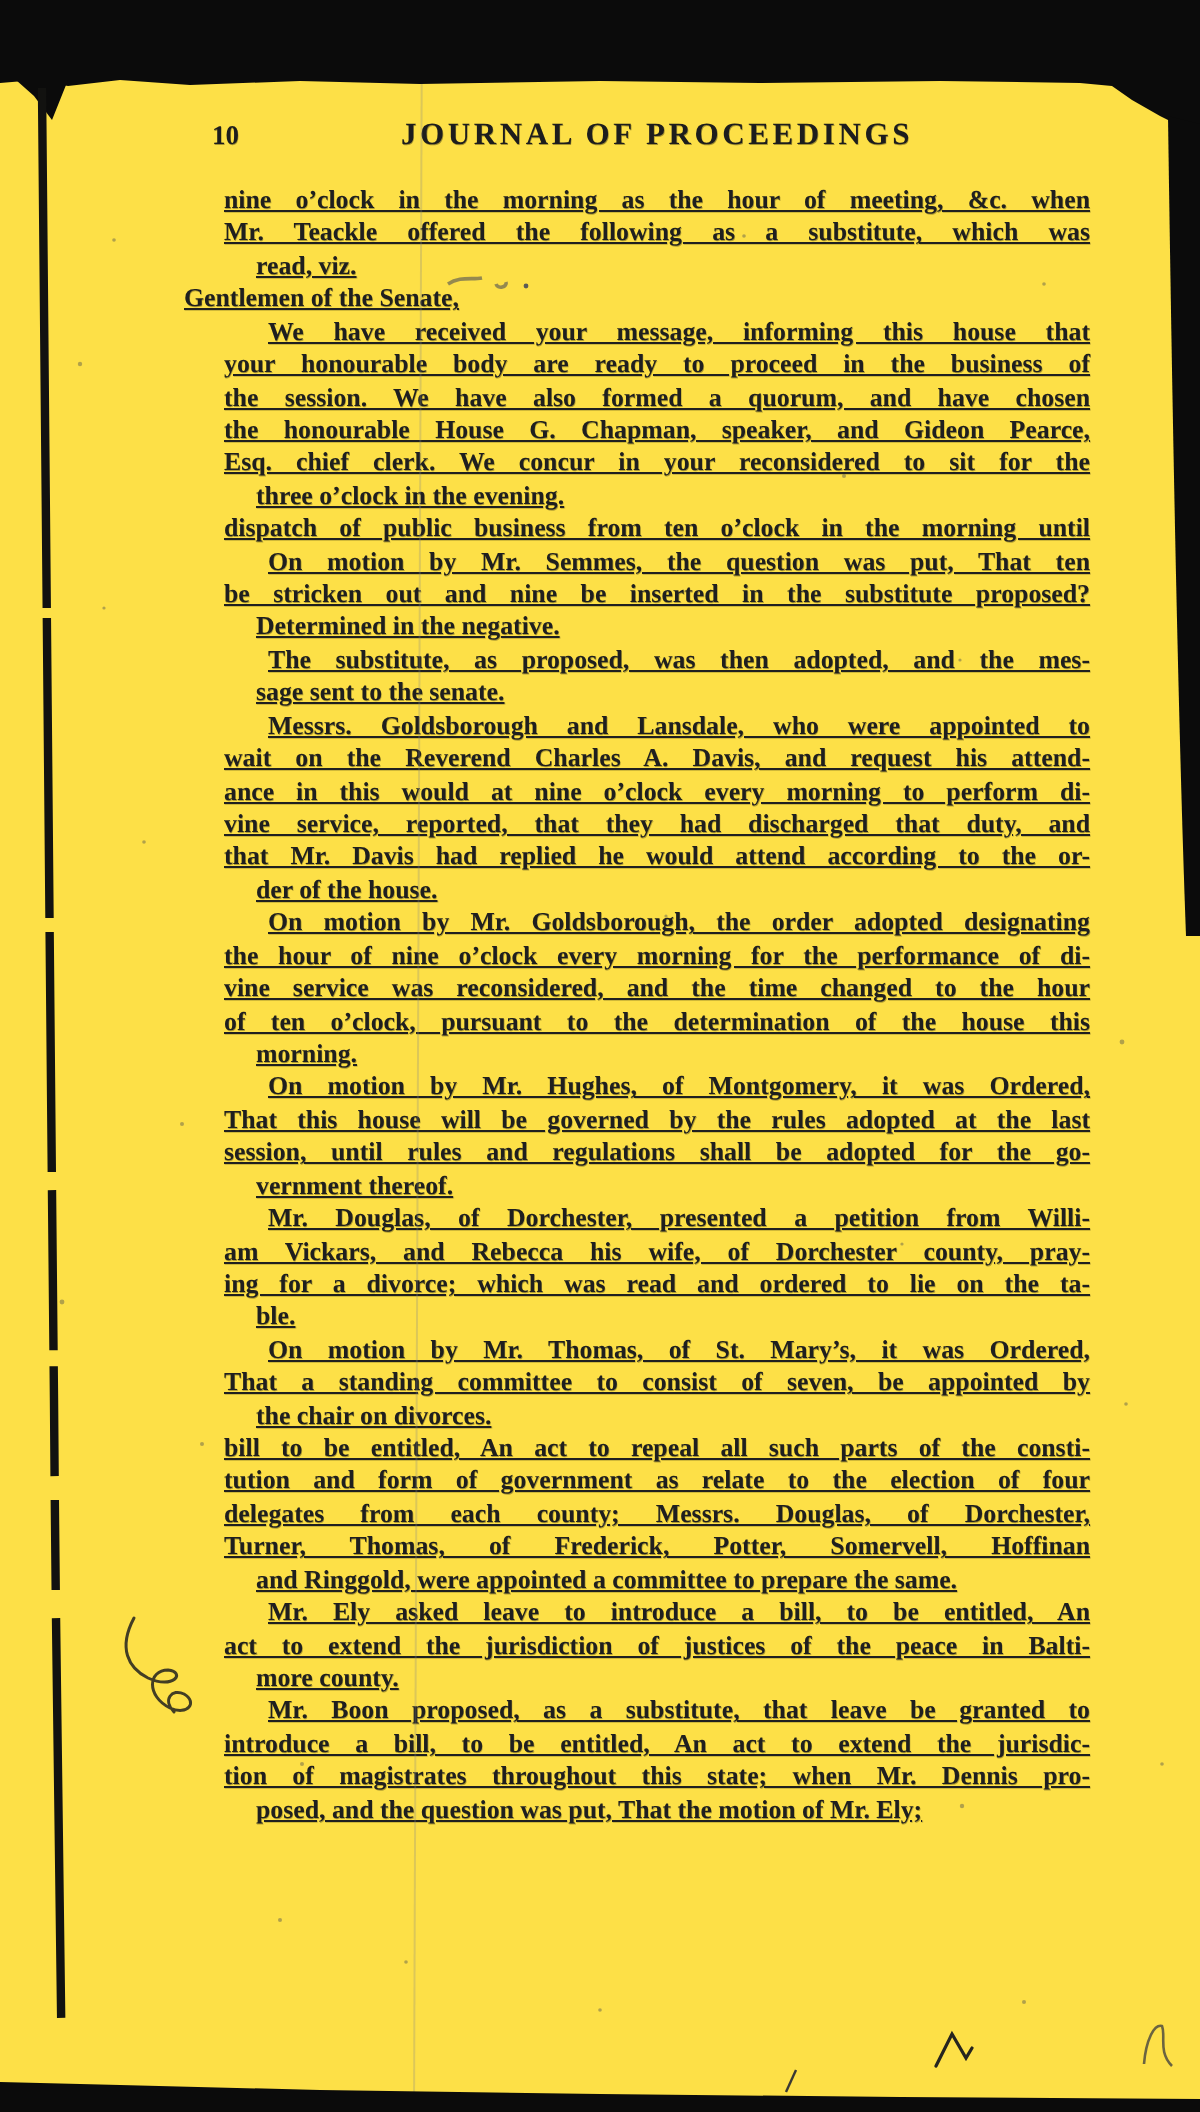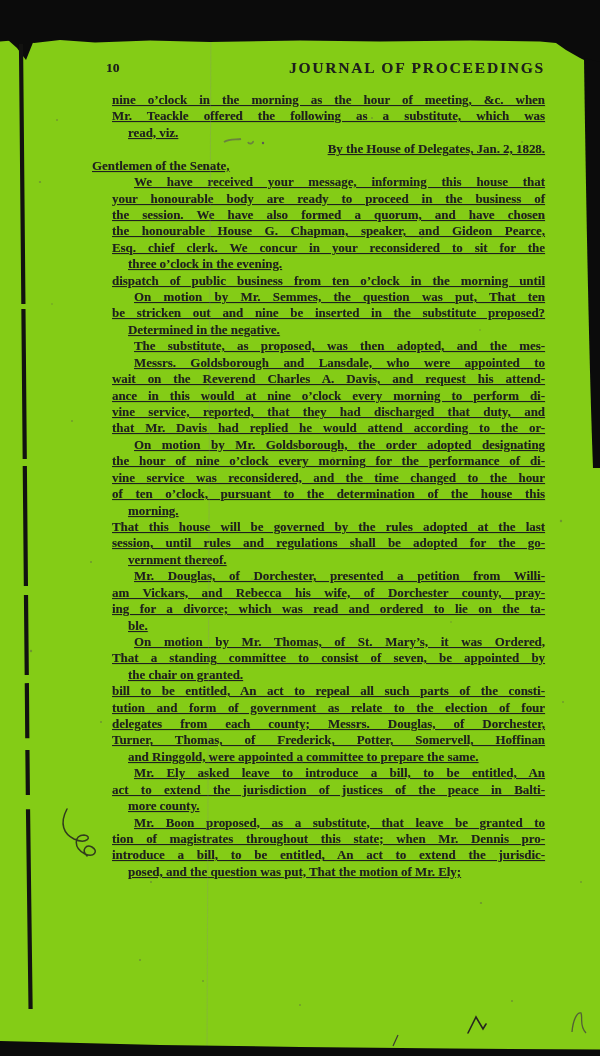--- a/index.html
+++ b/index.html
@@ -2,26 +2,26 @@
 <html><head>
 <meta charset="utf-8">
 <style>
   html,body{margin:0;padding:0;}
   body{
     width:600px;height:1056px;position:relative;overflow:hidden;
     background:#f2f2ee;
     font-family:"Liberation Serif", serif;
   }
   .page{
-    position:absolute;inset:0;background:#84cc16;
+    position:absolute;inset:0;background:#fde047;
   }
   
   .masthead{
     position:absolute;top:59px;left:112px;width:433px;
-    text-align:right;font-weight:700;font-size:15.5px;
+    text-align:center;font-weight:700;font-size:15.5px;
     letter-spacing:1.8px;color:#1d1d1d;
     text-shadow:0.3px 0.3px 0 rgba(0,0,0,.35);
   }
   .pagenum{
     position:absolute;top:60px;left:106px;
     font-weight:700;font-size:13.5px;color:#1d1d1d;
     text-shadow:0.3px 0.3px 0 rgba(0,0,0,.35);
   }
   .doc-body{
     position:absolute;top:92px;left:112px;width:433px;
@@ -48,89 +48,89 @@
 
   <div class="pagenum">10</div>
   <div class="masthead">JOURNAL OF PROCEEDINGS</div>
 
   <div class="doc-body">
       <div class="para body">
         <div class="line">nine o’clock in the morning as the hour  of meeting,  &amp;c. when</div>
         <div class="line">Mr. Teackle offered  the following as a substitute,  which  was</div>
         <div class="line line-last">read, viz.</div>
       </div>
-      <div class="para dateline">
-        <div class="line line-last">By the House of Delegates, Jan. 2, 1828.</div>
-      </div>
       <div class="para salutation">
         <div class="line line-last line-hang">Gentlemen of the Senate,</div>
       </div>
       <div class="para body">
         <div class="line line-indent">We have received your  message,  informing this house  that</div>
         <div class="line">your honourable body are ready to proceed  in the business  of</div>
         <div class="line">the session.   We have also formed  a quorum,  and have chosen</div>
         <div class="line">the honourable House G. Chapman, speaker, and Gideon Pearce,</div>
         <div class="line">Esq. chief clerk.   We concur in your reconsidered to sit for the</div>
         <div class="line line-last">three o’clock in the evening.</div>
         <div class="line">dispatch of public business from ten o’clock in the morning until</div>
       </div>
       <div class="para body">
         <div class="line line-indent">On motion by Mr. Semmes, the  question was put,  That ten</div>
         <div class="line">be stricken out and nine be inserted in  the substitute proposed?</div>
         <div class="line line-last">Determined in the negative.</div>
       </div>
       <div class="para body">
         <div class="line line-indent">The substitute, as proposed,  was then  adopted, and the mes-</div>
+        <div class="line line-last">sage sent to the senate.</div>
       </div>
       <div class="para body">
         <div class="line line-indent">Messrs. Goldsborough and Lansdale,  who  were appointed to</div>
         <div class="line">wait on the Reverend Charles A. Davis, and  request his attend-</div>
         <div class="line">ance in this would at  nine o’clock every morning to perform di-</div>
         <div class="line">vine service, reported, that they had discharged that duty, and</div>
         <div class="line">that Mr. Davis had replied he would attend according to the or-</div>
+        <div class="line line-last">der of the house.</div>
       </div>
       <div class="para body">
         <div class="line line-indent">On motion by Mr. Goldsborough, the order adopted designating</div>
         <div class="line">the hour of nine o’clock every morning for the performance of di-</div>
         <div class="line">vine service was reconsidered, and the time changed to  the hour</div>
         <div class="line">of ten o’clock,  pursuant to  the determination of the house this</div>
         <div class="line line-last">morning.</div>
       </div>
       <div class="para body">
+        <div class="line line-indent">On motion by Mr. Hughes, of Montgomery,  it was Ordered,</div>
         <div class="line">That this house will be governed by the rules adopted at the last</div>
         <div class="line">session, until rules and regulations shall  be adopted for  the go-</div>
         <div class="line line-last">vernment thereof.</div>
       </div>
       <div class="para body">
         <div class="line line-indent">Mr. Douglas, of Dorchester, presented a petition from  Willi-</div>
         <div class="line">am Vickars, and Rebecca his wife, of Dorchester  county, pray-</div>
         <div class="line">ing for a divorce; which was read and ordered to lie  on the ta-</div>
         <div class="line line-last">ble.</div>
       </div>
       <div class="para body">
         <div class="line line-indent">On motion by Mr. Thomas,  of St. Mary’s,  it was Ordered,</div>
         <div class="line">That a standing committee to consist of seven, be appointed  by</div>
-        <div class="line line-last">the chair on granted.</div>
+        <div class="line line-last">the chair on divorces.</div>
       </div>
       <div class="para body">
         <div class="line">bill to be entitled, An act to repeal all such parts of  the consti-</div>
         <div class="line">tution and form of government as relate to the  election  of  four</div>
         <div class="line">delegates from each county;  Messrs.  Douglas,  of Dorchester,</div>
         <div class="line">Turner,  Thomas,  of Frederick,  Potter,  Somervell,  Hoffinan</div>
         <div class="line line-last">and Ringgold, were appointed a committee to prepare the same.</div>
       </div>
       <div class="para body">
         <div class="line line-indent">Mr. Ely asked leave to  introduce  a bill,  to be  entitled,  An</div>
         <div class="line">act to extend the jurisdiction of justices of the peace in  Balti-</div>
         <div class="line line-last">more county.</div>
       </div>
       <div class="para body">
         <div class="line line-indent">Mr. Boon proposed,  as a  substitute,  that leave be granted  to</div>
+        <div class="line">introduce a bill, to be entitled,  An act to  extend  the jurisdic-</div>
         <div class="line">tion of magistrates throughout this state; when Mr. Dennis pro-</div>
-        <div class="line">introduce a bill, to be entitled,  An act to  extend  the jurisdic-</div>
         <div class="line line-last">posed, and the question was put,  That the  motion  of  Mr.  Ely;</div>
       </div>
     </div>
 
   <svg class="artifacts" width="600" height="1056" viewBox="0 0 600 1056">
 
     <line x1="211" y1="0" x2="207" y2="1056" stroke="#8a8a84" stroke-opacity="0.28" stroke-width="1"></line>
 
     <g fill="#55544e" fill-opacity="0.45">
       <circle cx="40" cy="182" r="1.1"></circle>

